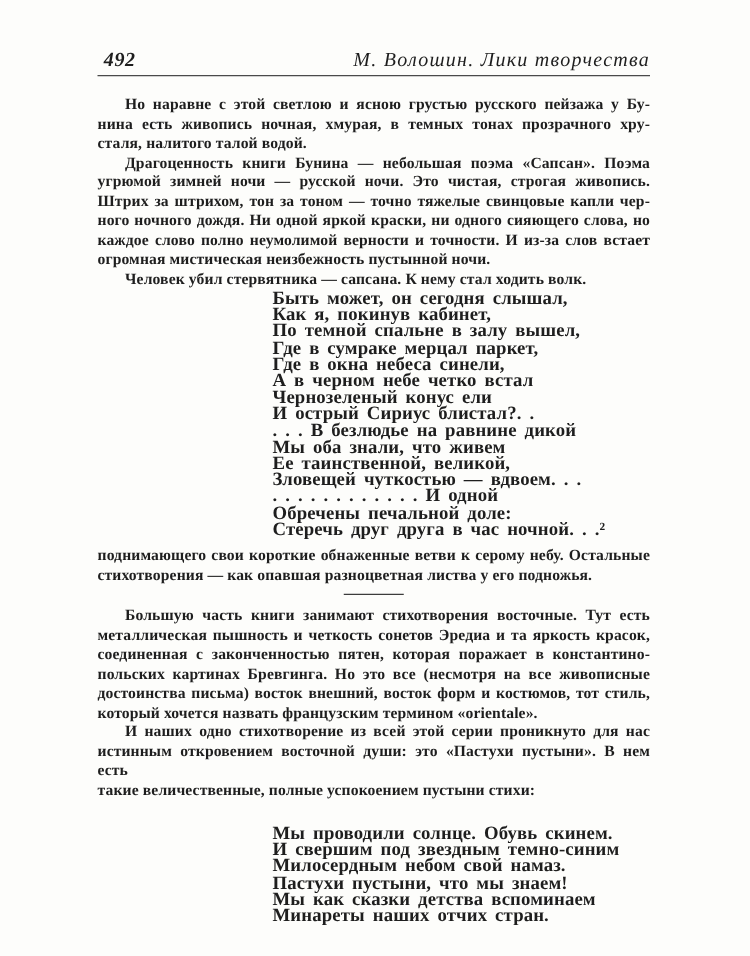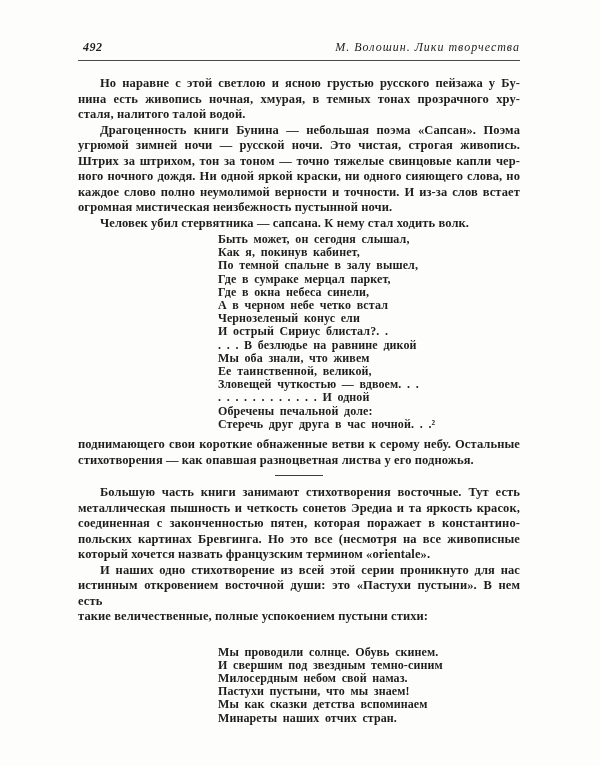--- a/index.html
+++ b/index.html
@@ -13,21 +13,21 @@
     color: #1e1e1e;
   }
   
   .header {
     position: absolute;
     top: 40px;
     left: 78px;
     right: 80px;
     height: 16px;
     font-style: italic;
-    font-size: 12px;
+    font-size: 16px;
   }
   .pagenum {
     position: absolute;
     left: 5px;
     top: 0;
     font-weight: bold;
     letter-spacing: 0.5px;
   }
   .running {
     display: block;
@@ -54,21 +54,21 @@
     letter-spacing: 0.1px;
   }
   .para .line {
     text-align: justify;
     text-align-last: justify;
   }
   .para .line.first { text-indent: 22px; }
   .para .line.last { text-align-last: left; }
   .poem {
     margin: 2px 0 6px 140px;
-    font-size: 12px;
+    font-size: 15px;
     line-height: 13.2px;
     word-spacing: 2.5px;
   }
   .poem.second { margin-top: 21px; }
   .poem .line { text-align: left; white-space: nowrap; }
   .divider {
     width: 48px;
     margin: 7px auto 9px auto;
     border-top: 1.5px solid #3c3c3c;
   }
@@ -121,20 +121,21 @@
     <div class="para">
         <div class="line">поднимающего свои короткие обнаженные ветви к серому небу. Остальные</div>
         <div class="line last">стихотворения — как опавшая разноцветная листва у его подножья.</div>
       </div>
     <div class="divider"></div>
     <div class="para">
         <div class="line first">Большую часть книги занимают стихотворения восточные. Тут есть</div>
         <div class="line">металлическая пышность и четкость сонетов Эредиа и та яркость красок,</div>
         <div class="line">соединенная с законченностью пятен, которая поражает в константино-</div>
         <div class="line">польских картинах Бревгинга. Но это все (несмотря на все живописные</div>
+        <div class="line">достоинства письма) восток внешний, восток форм и костюмов, тот стиль,</div>
         <div class="line last">который хочется назвать французским термином «orientale».</div>
       </div>
     <div class="para">
         <div class="line first">И наших одно стихотворение из всей этой серии проникнуто для нас</div>
         <div class="line">истинным откровением восточной души: это «Пастухи пустыни». В нем есть</div>
         <div class="line last">такие величественные, полные успокоением пустыни стихи:</div>
       </div>
     <div class="poem second">
         <div class="line first">Мы проводили солнце. Обувь скинем.</div>
         <div class="line">И свершим под звездным темно-синим</div>

